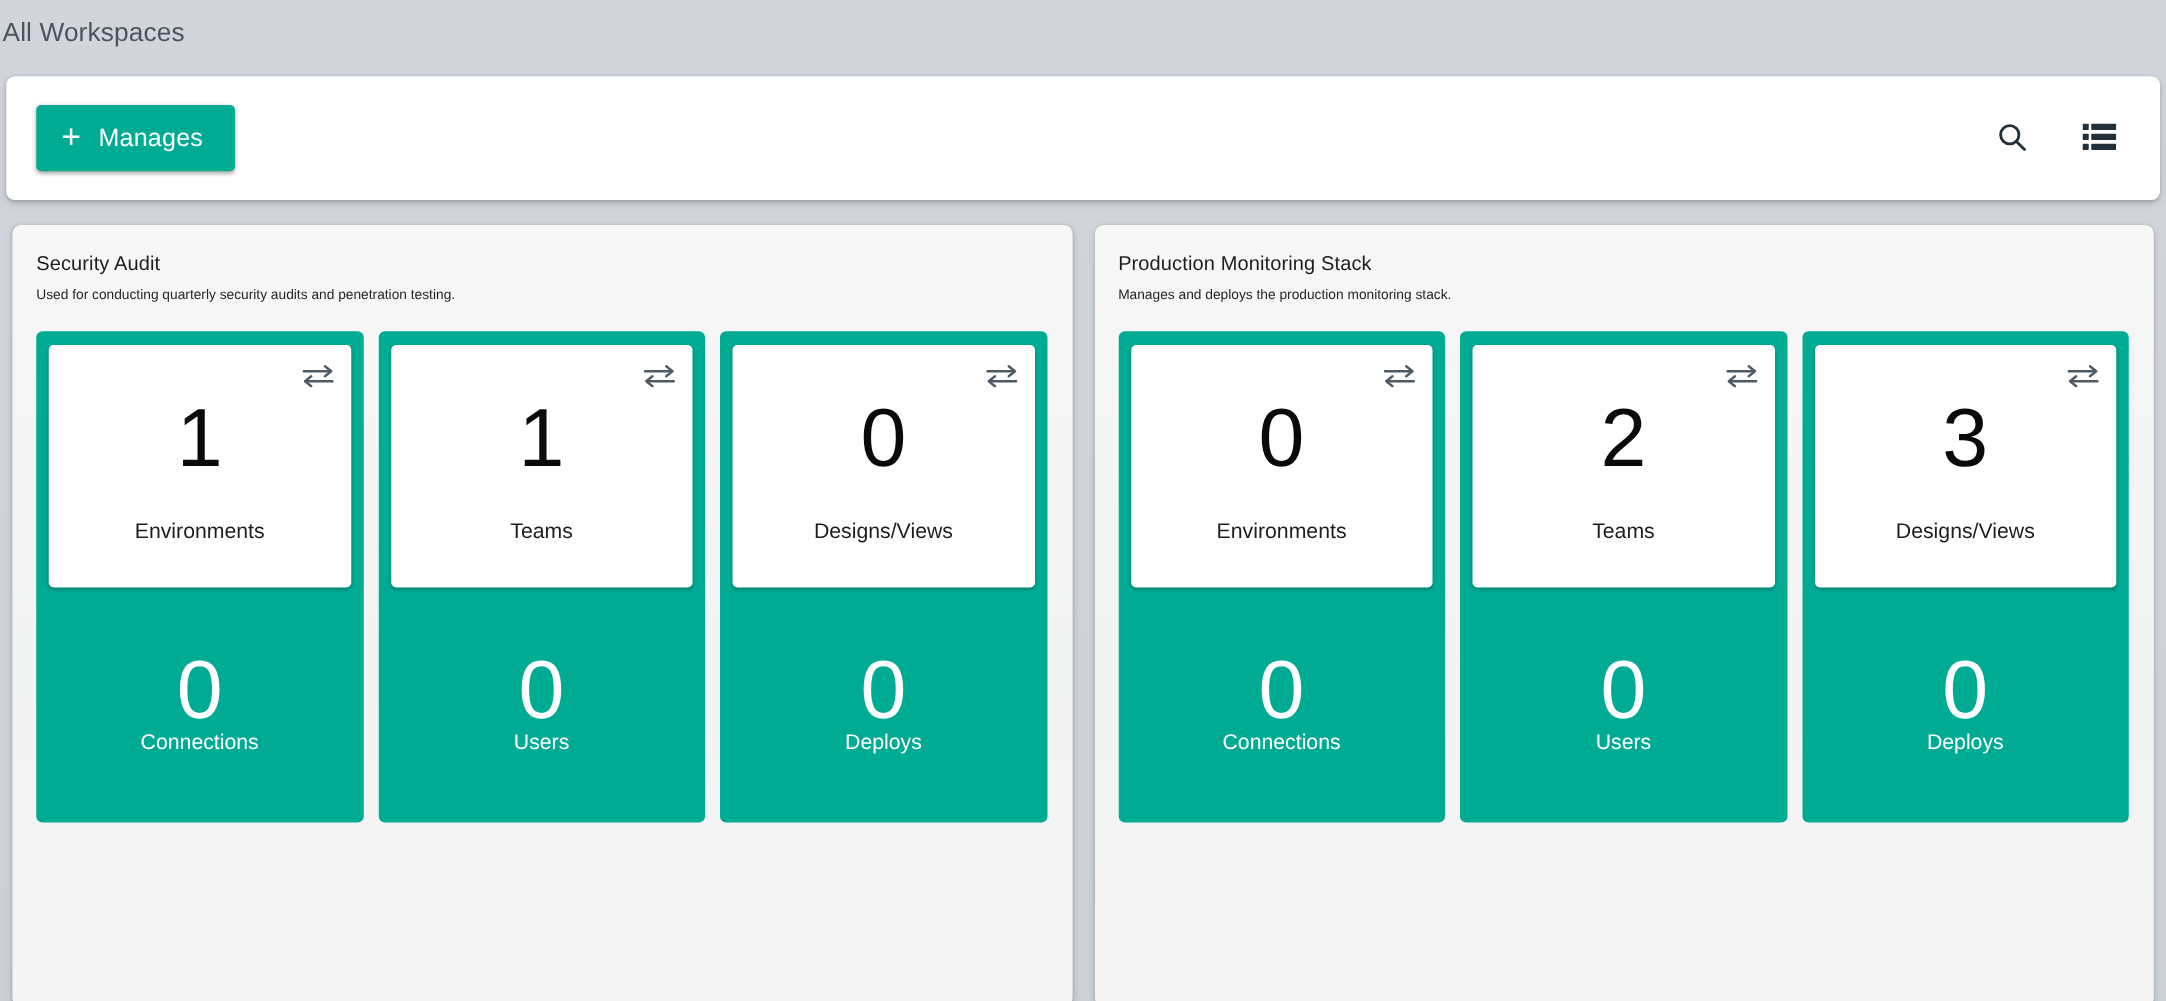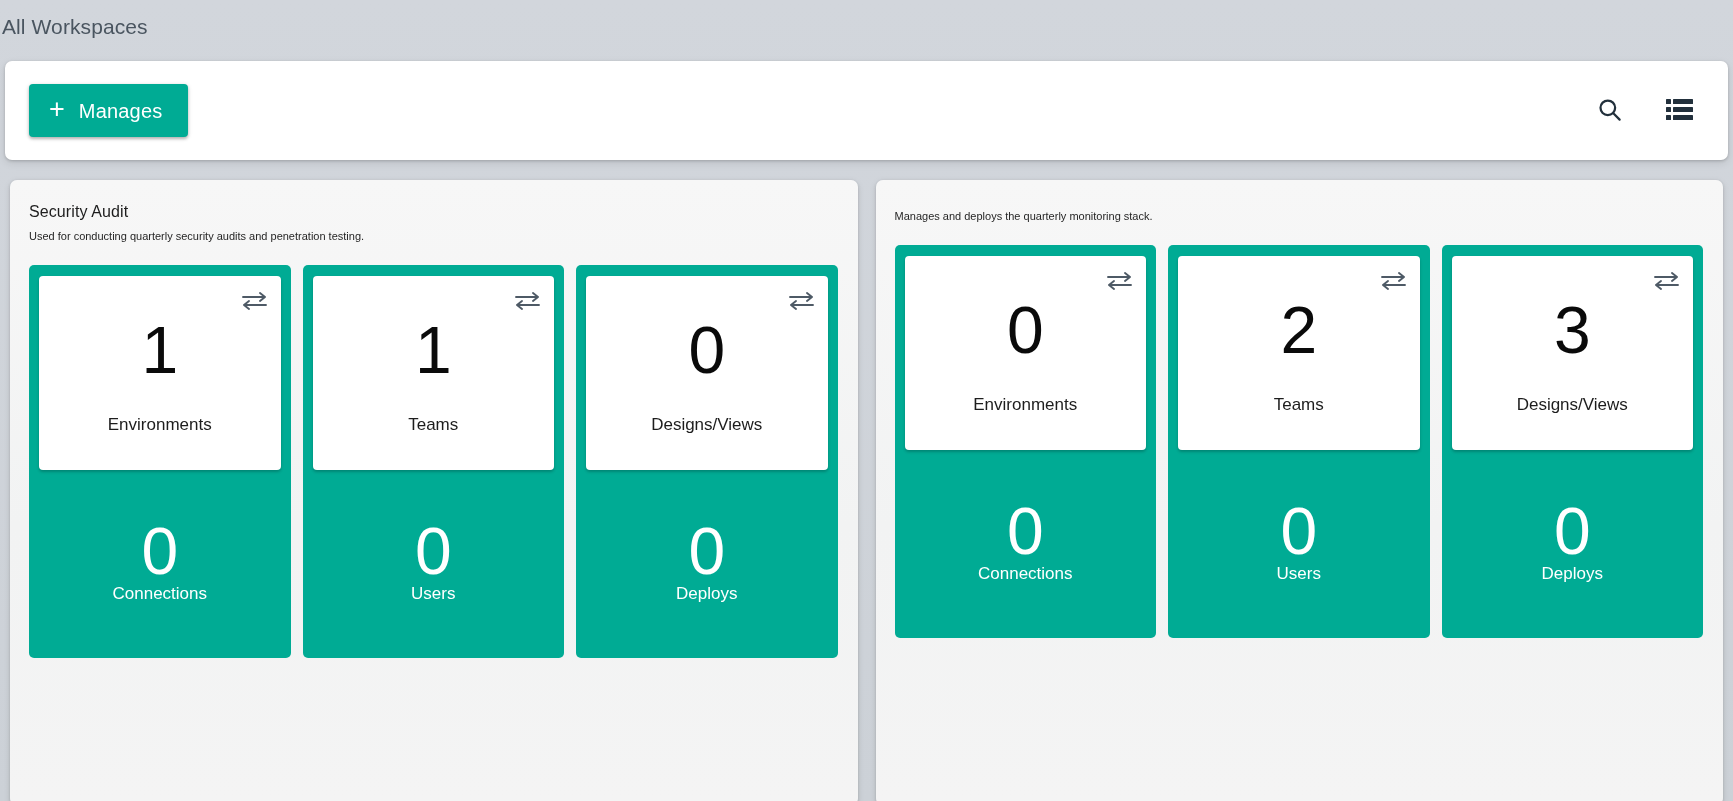--- a/index.html
+++ b/index.html
@@ -293,21 +293,22 @@
         <div class="tile-bottom">
           <span class="num">0</span>
           <span class="lbl">Deploys</span>
         </div>
       </div>
 
     </div>
   </div>
 
   <div class="ws-card">
-    <div class="ws-desc">Manages and deploys the quarterly monitoring stack.</div>
+    <div class="ws-title">Production Monitoring Stack</div>
+    <div class="ws-desc">Manages and deploys the production monitoring stack.</div>
     <div class="tiles">
 
       <div class="tile">
         <div class="tile-top">
           <span class="swap-icon">
             <svg width="25" height="18" viewBox="0 0 25 18" fill="none" stroke="currentColor" stroke-width="1.9" stroke-linecap="round" stroke-linejoin="round">
               <line x1="1" y1="5" x2="22" y2="5"></line>
               <polyline points="18,1 23,5 18,9"></polyline>
               <line x1="24" y1="13" x2="3" y2="13"></line>
               <polyline points="7,9 2,13 7,17"></polyline>

